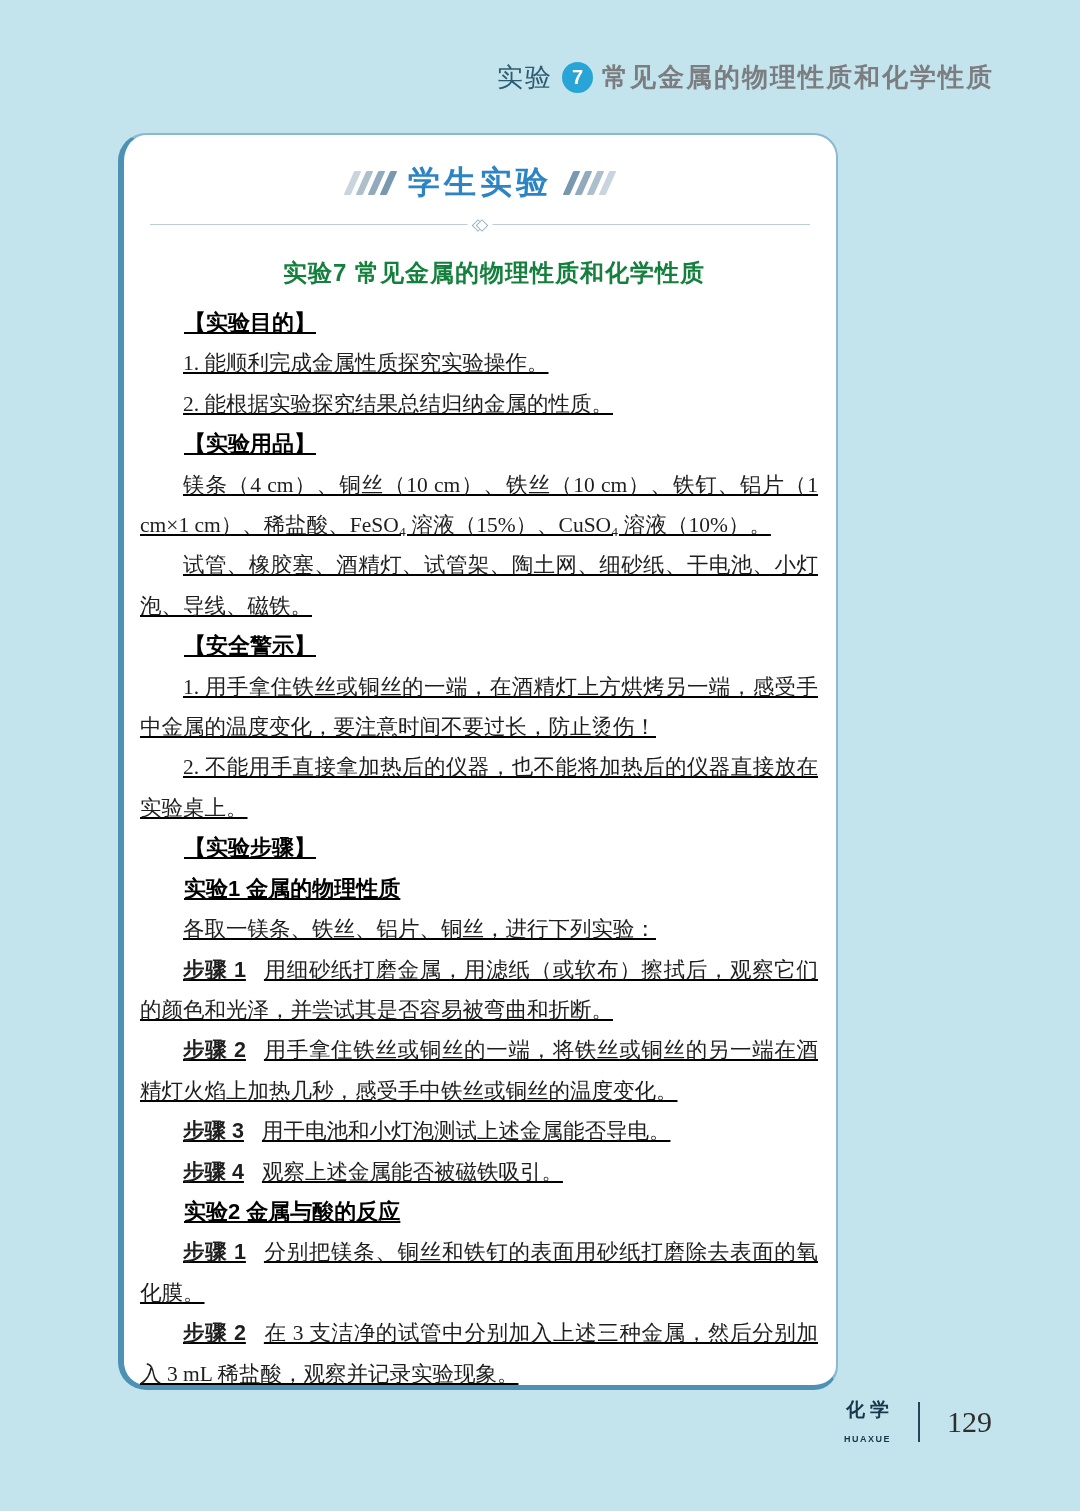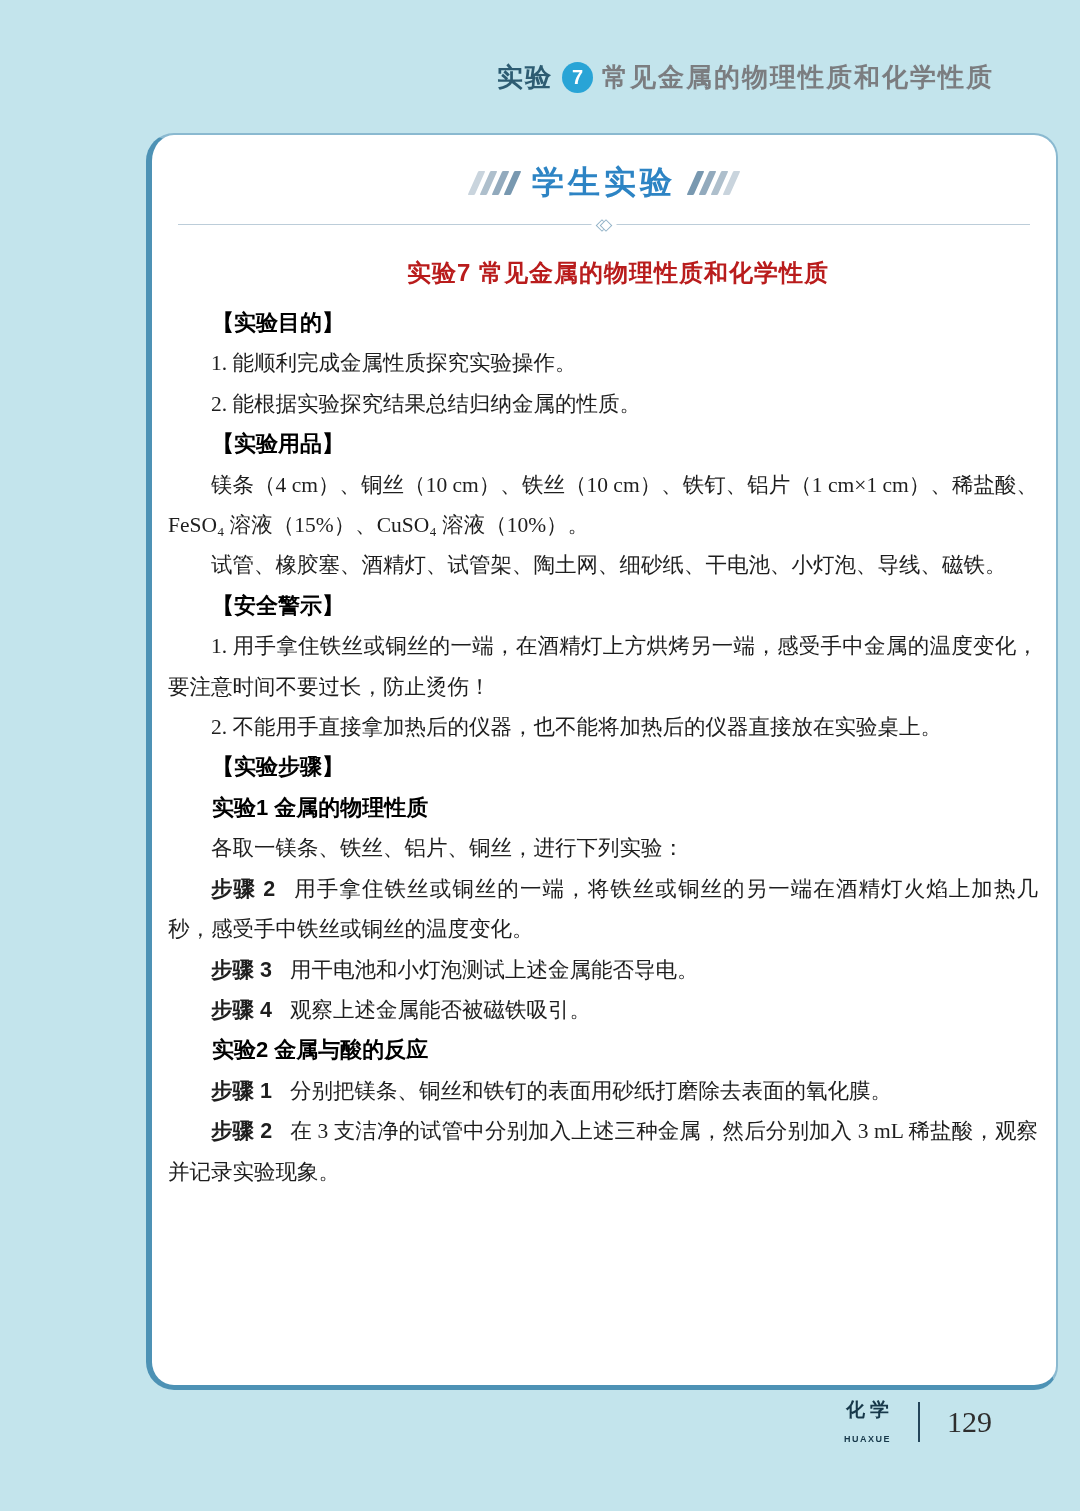--- a/index.html
+++ b/index.html
@@ -6,62 +6,61 @@
   body{
     width:1080px;height:1511px;position:relative;overflow:hidden;
     background:#c3e4ec;
     font-family:"Liberation Sans","DejaVu Sans",sans-serif;
   }
   
   .page-header{
     position:absolute;top:60px;right:86px;
     display:flex;align-items:center;gap:9px;
   }
-  .hdr-prefix{font-weight:700;font-size:26px;color:#2d5c72;letter-spacing:2px;}
+  .hdr-prefix{font-weight:400;font-size:26px;color:#2d5c72;letter-spacing:2px;}
   .hdr-badge{
     width:31px;height:31px;border-radius:50%;background:#29a4d6;
     color:#ffffff;font-weight:700;font-size:20px;
     display:flex;align-items:center;justify-content:center;
   }
   .hdr-title{font-weight:700;font-size:26px;color:#7b7d80;letter-spacing:2px;}
   
   .card{
-    position:absolute;left:118px;top:133px;width:912px;height:1257px;
+    position:absolute;left:118px;top:133px;width:720px;height:1257px;
     box-sizing:border-box;background:#ffffff;
     border:2px solid #8ab9d0;
     border-left:6px solid #4d92b5;
     border-bottom:5px solid #4d92b5;
     border-radius:28px 24px 24px 28px;
-    margin-left:28px;
   }
   
   .banner{margin-top:26px;display:flex;justify-content:center;align-items:center;gap:16px;}
   .slashes{display:flex;gap:5px;}
   .slash{width:7px;height:24px;transform:skewX(-24deg);border-radius:1px;}
   .sl1{background:#c9d4dd;} .sl2{background:#aebfcc;} .sl3{background:#92aabd;} .sl4{background:#7898b0;}
   .sr1{background:#7898b0;} .sr2{background:#92aabd;} .sr3{background:#aebfcc;} .sr4{background:#c9d4dd;}
   .banner-title{font-weight:700;font-size:32px;color:#2d84c4;letter-spacing:4px;}
   
   .divider{margin:12px 26px 0 26px;position:relative;height:16px;}
   .divider .line{position:absolute;left:0;right:0;top:7px;border-top:1px solid #bccdd9;}
   .diamonds{
     position:absolute;left:50%;top:1px;transform:translateX(-50%);
     background:#ffffff;padding:0 6px;display:flex;align-items:center;height:14px;
   }
   .diamond{width:9px;height:9px;border:1.5px solid #93b3c8;transform:rotate(45deg);background:#ffffff;box-sizing:border-box;}
   .diamond+.diamond{margin-left:-5px;}
   
   .exp-title{
     margin-top:24px;text-align:center;
-    font-weight:700;font-size:24px;color:#b91c1c;letter-spacing:1px;
+    font-weight:700;font-size:24px;color:#15803d;letter-spacing:1px;
     font-family:"Liberation Sans","DejaVu Sans",sans-serif;
     padding-left:28px;
   }
   
-  .card-body{margin:14px 18px 0 16px;}
+  .card-body{margin:14px 18px 0 16px;text-decoration:underline;}
   .card-body p{
     margin:0;text-indent:2em;text-align:justify;
     font-family:"Liberation Serif","DejaVu Serif",serif;
     font-size:21.5px;line-height:40.4px;color:#1e1e1e;
   }
   .card-body p.heading,
   .card-body p.subheading{
     font-family:"Liberation Sans","DejaVu Sans",sans-serif;
     font-weight:700;font-size:22px;color:#000000;
   }
@@ -121,20 +120,21 @@
       <p class="numbered">2. 能根据实验探究结果总结归纳金属的性质。</p>
       <p class="heading">【实验用品】</p>
       <p class="para">镁条（4 cm）、铜丝（10 cm）、铁丝（10 cm）、铁钉、铝片（1 cm×1 cm）、稀盐酸、FeSO₄ 溶液（15%）、CuSO₄ 溶液（10%）。</p>
       <p class="para">试管、橡胶塞、酒精灯、试管架、陶土网、细砂纸、干电池、小灯泡、导线、磁铁。</p>
       <p class="heading">【安全警示】</p>
       <p class="numbered">1. 用手拿住铁丝或铜丝的一端，在酒精灯上方烘烤另一端，感受手中金属的温度变化，要注意时间不要过长，防止烫伤！</p>
       <p class="numbered">2. 不能用手直接拿加热后的仪器，也不能将加热后的仪器直接放在实验桌上。</p>
       <p class="heading">【实验步骤】</p>
       <p class="subheading">实验1 金属的物理性质</p>
       <p class="para">各取一镁条、铁丝、铝片、铜丝，进行下列实验：</p>
+      <p class="step"><span class="step-label">步骤 1</span><span class="step-text">用细砂纸打磨金属，用滤纸（或软布）擦拭后，观察它们的颜色和光泽，并尝试其是否容易被弯曲和折断。</span></p>
       <p class="step"><span class="step-label">步骤 2</span><span class="step-text">用手拿住铁丝或铜丝的一端，将铁丝或铜丝的另一端在酒精灯火焰上加热几秒，感受手中铁丝或铜丝的温度变化。</span></p>
       <p class="step"><span class="step-label">步骤 3</span><span class="step-text">用干电池和小灯泡测试上述金属能否导电。</span></p>
       <p class="step"><span class="step-label">步骤 4</span><span class="step-text">观察上述金属能否被磁铁吸引。</span></p>
       <p class="subheading">实验2 金属与酸的反应</p>
       <p class="step"><span class="step-label">步骤 1</span><span class="step-text">分别把镁条、铜丝和铁钉的表面用砂纸打磨除去表面的氧化膜。</span></p>
       <p class="step"><span class="step-label">步骤 2</span><span class="step-text">在 3 支洁净的试管中分别加入上述三种金属，然后分别加入 3 mL 稀盐酸，观察并记录实验现象。</span></p>
     </div>
 </div>
 
 <div class="page-footer">

